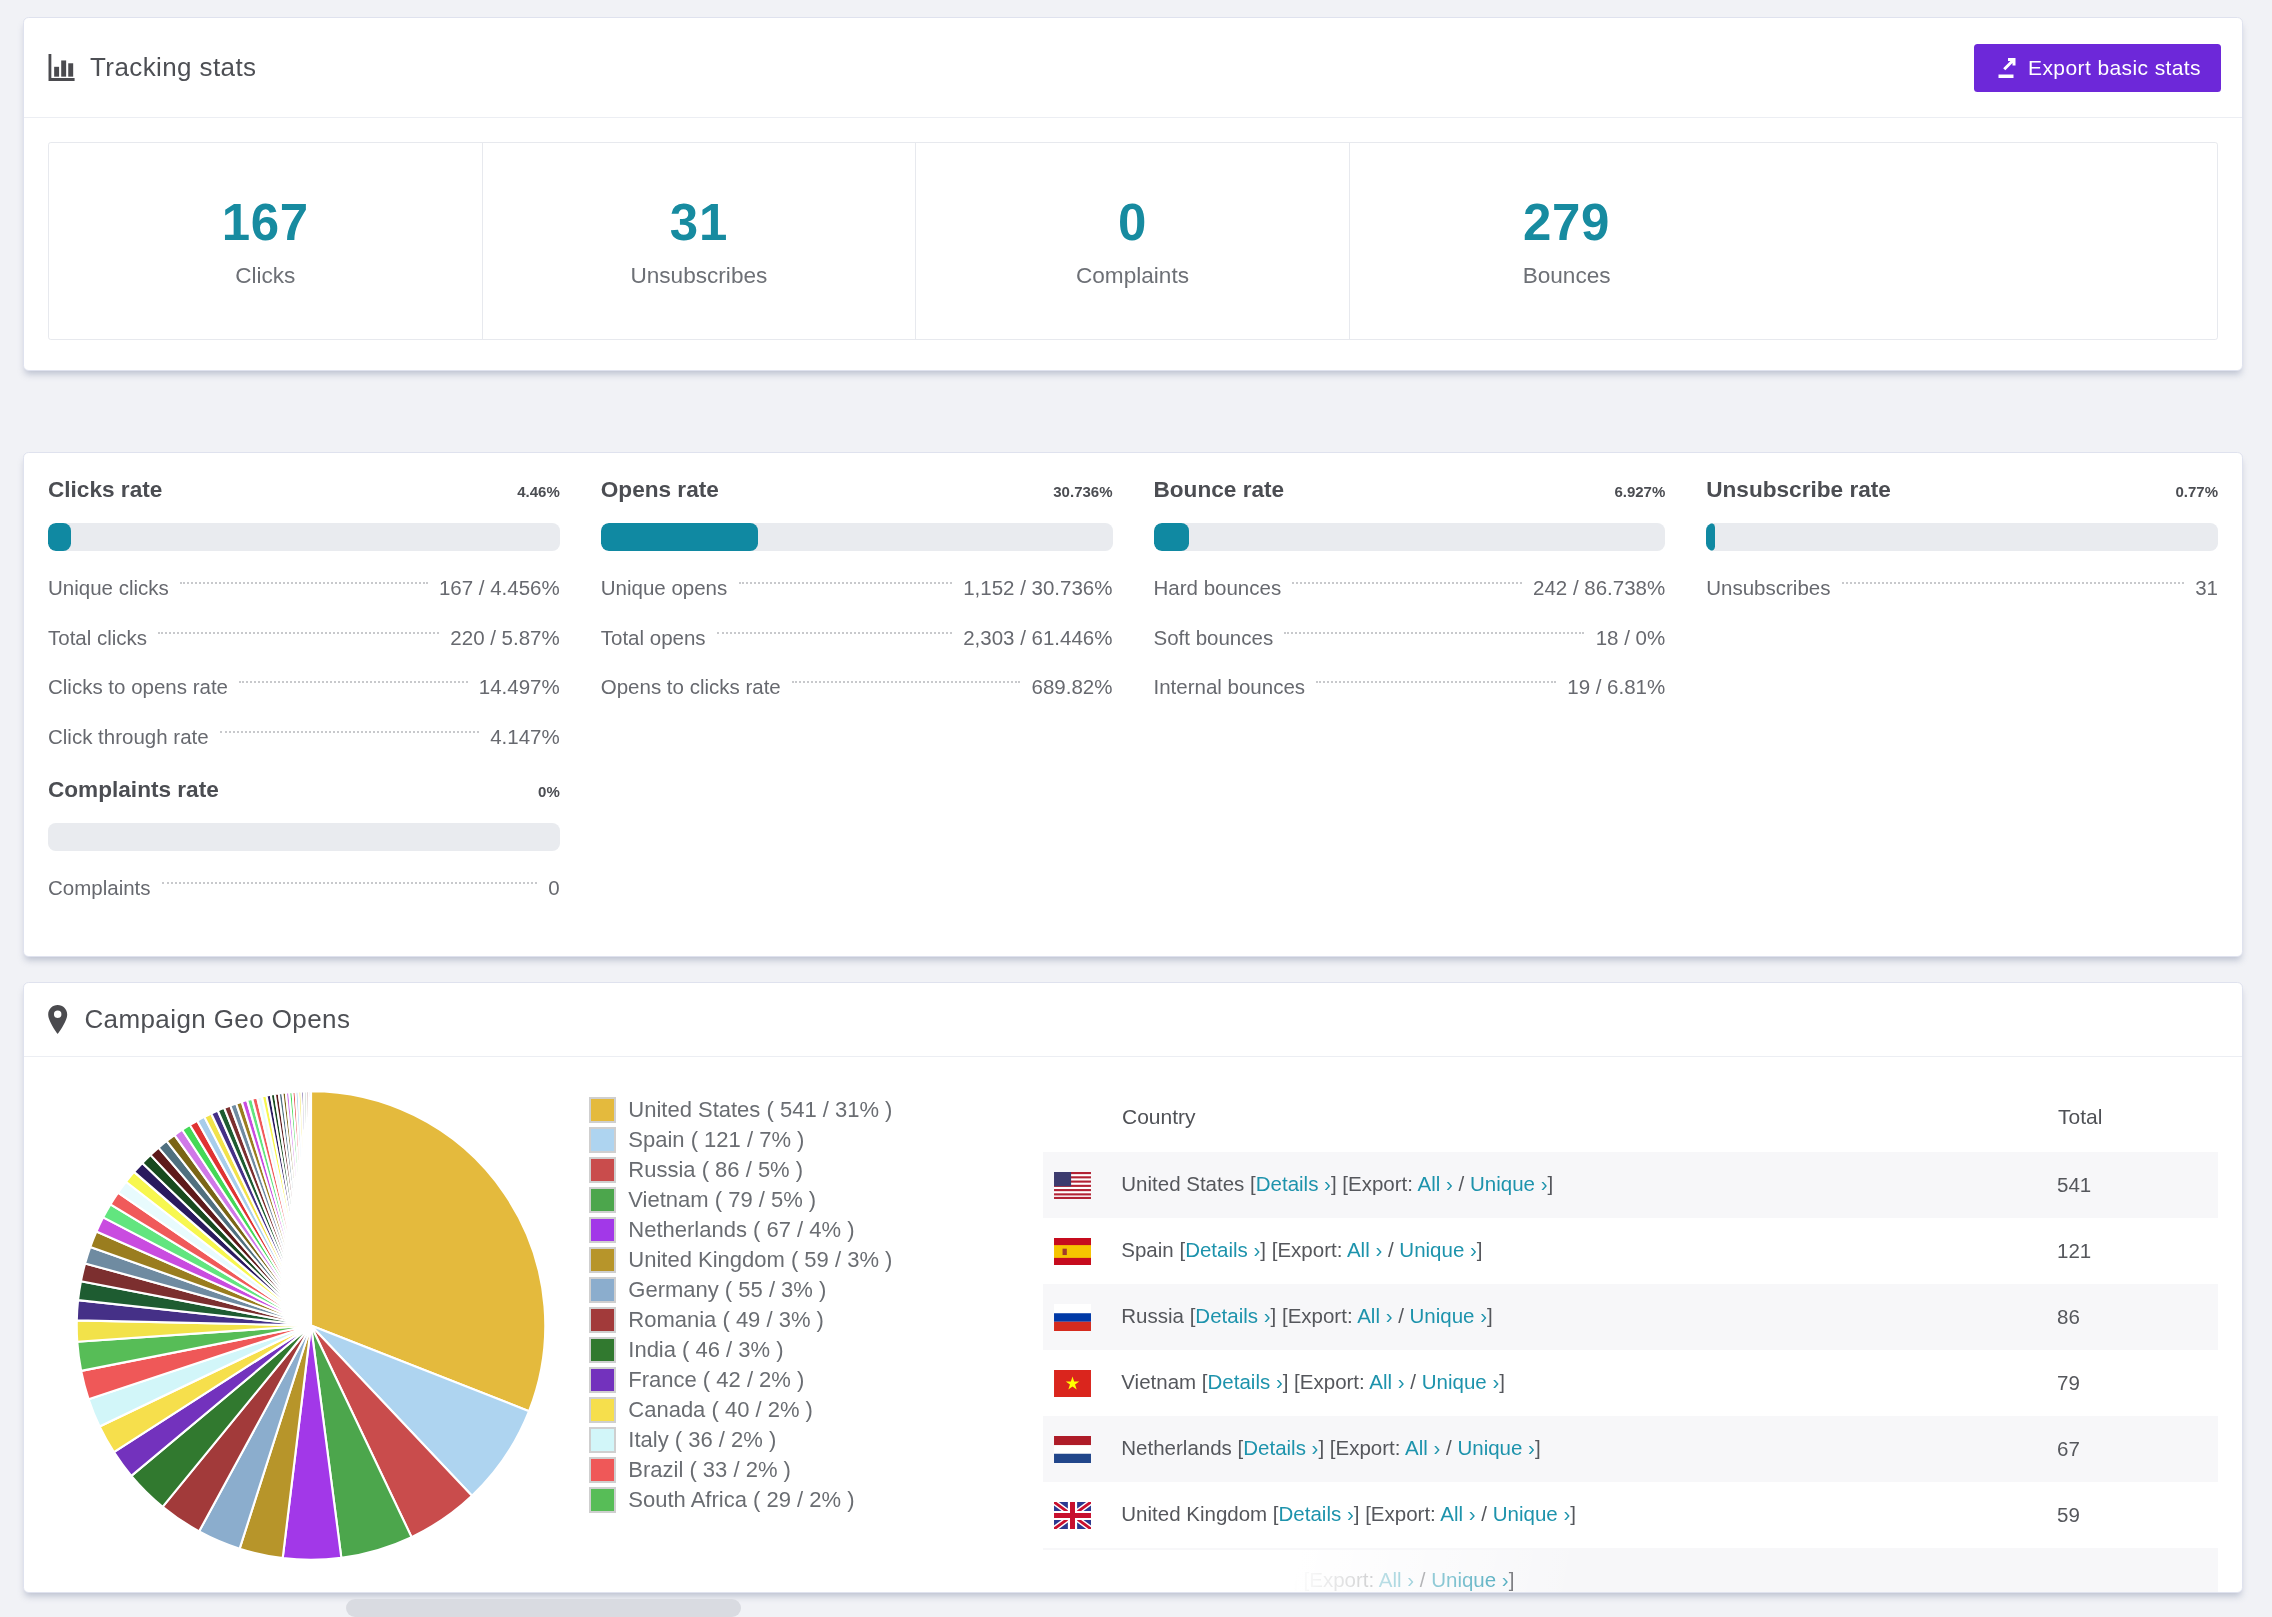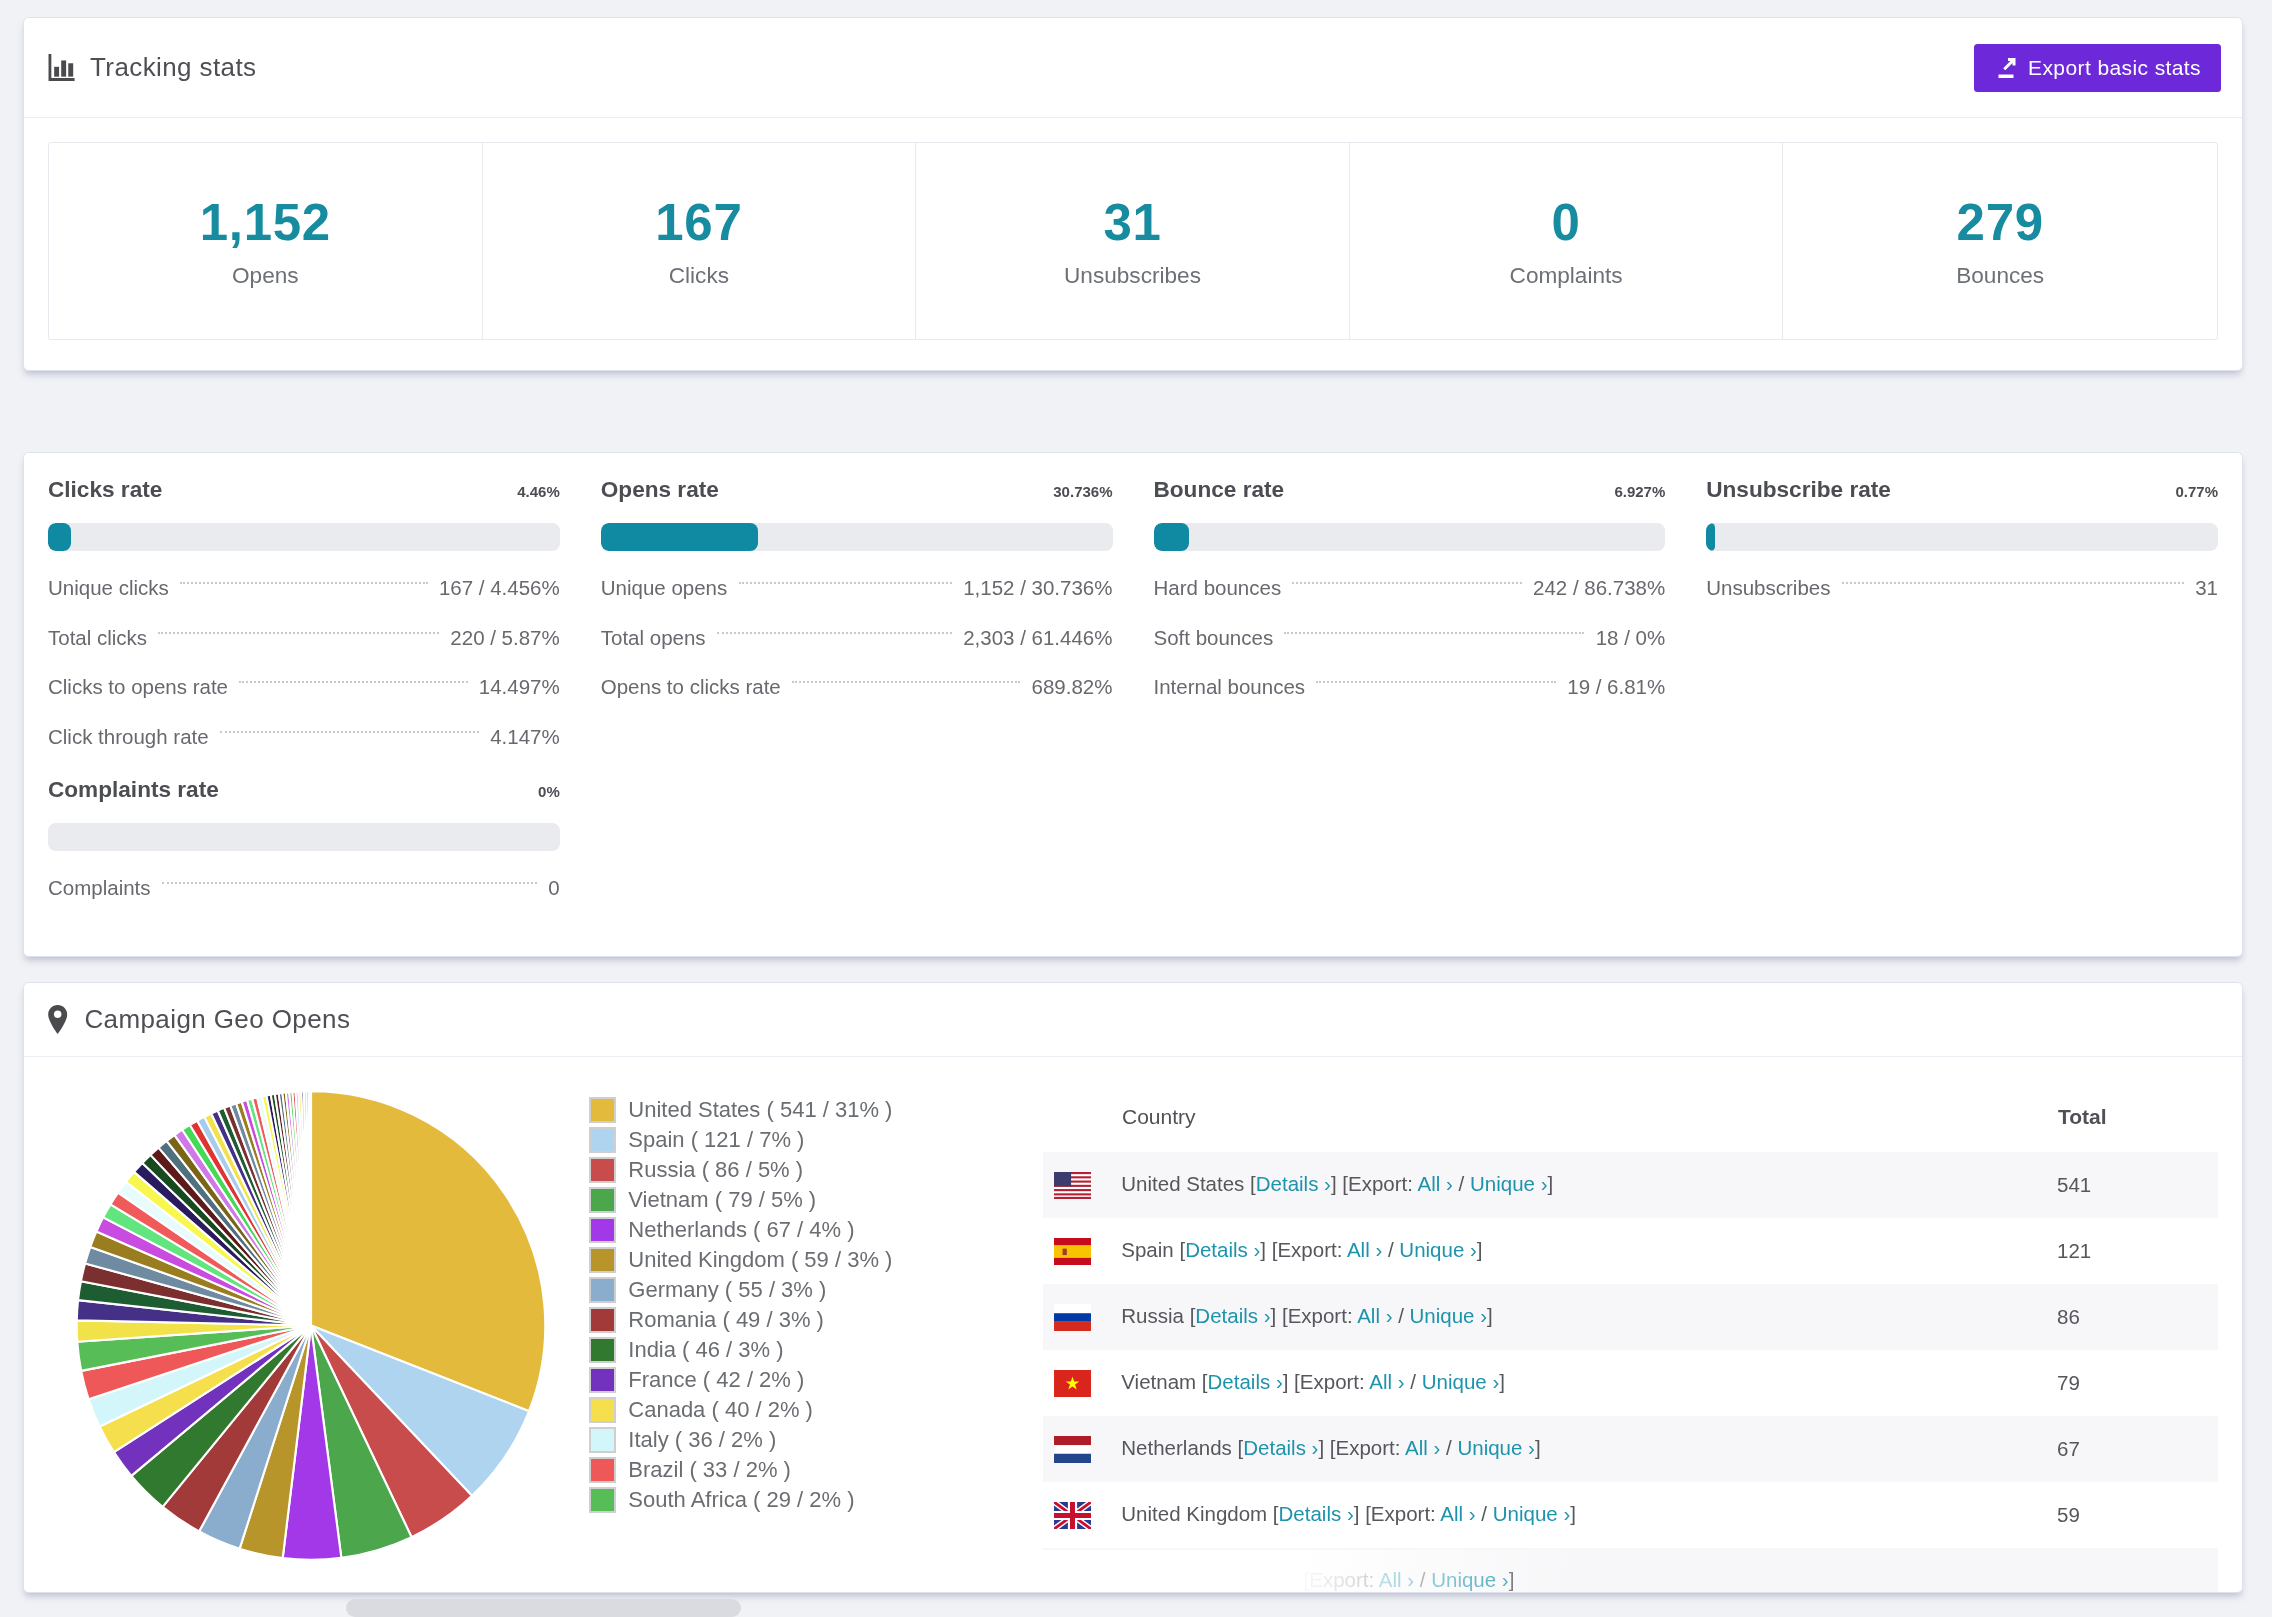--- a/index.html
+++ b/index.html
@@ -56,21 +56,21 @@
   .geo-content{display:flex;padding:25.4px 24px 0 40px;gap:31px;}
   #pie-wrap{width:494px;flex:0 0 auto;}
   #legend{list-style:none;margin:0;padding:12.7px 0 0 0;width:423px;flex:0 0 auto;}
   #legend li{display:flex;align-items:center;font-size:22px;color:#6a6d72;height:30px;}
   .swatch{width:22.6px;height:22.6px;border:2.1px solid #cfcfcf;margin-right:12.7px;flex:0 0 auto;box-sizing:content-box;}
 
   .geo-table-wrap{flex:1;position:relative;}
   table.geo-table{width:100%;border-collapse:collapse;font-size:20.5px;color:#55575c;}
   table.geo-table th{font-weight:normal;text-align:left;color:#4f5156;height:68px;font-size:21px;}
   table.geo-table th.col-country{padding-left:79px;}
-  table.geo-table th.col-total{width:159px;font-weight:bold;}
+  table.geo-table th.col-total{width:159px;}
   table.geo-table td{height:66px;padding:0;}
   table.geo-table tbody tr:nth-child(odd){background:#f7f7f9;}
   .flag{display:inline-block;width:37px;height:27px;vertical-align:middle;margin:0 30px 0 11.3px;line-height:0;}
   .flag svg{width:37px;height:27px;display:block;}
   .country-cell{white-space:nowrap;}
   a.tlink{color:#1d93ac;text-decoration:none;cursor:pointer;}
   .fade-overlay{
     position:absolute;left:-21px;right:339px;bottom:-7px;height:71px;pointer-events:none;
     background:linear-gradient(100deg,#ffffff 32%,rgba(255,255,255,0) 65%);
   }
@@ -90,24 +90,20 @@
     <span class="card-title">Tracking stats</span>
     <button class="export-btn">
       <svg viewBox="0 0 24 24" fill="#fff">
         <path d="M4.5 18.5h15V22h-15z"></path>
         <path d="M14 2h7.5v7.5h-3V7.1l-7.2 7.2-2.1-2.1L16.4 5H14z"></path>
       </svg>
       <span>Export basic stats</span>
     </button>
   </div>
   <div class="stat-strip" id="stat-strip">
-      <div class="stat-box">
-        <div class="stat-value">1,152</div>
-        <div class="stat-label">Opens</div>
-      </div>
       <div class="stat-box">
         <div class="stat-value">167</div>
         <div class="stat-label">Clicks</div>
       </div>
       <div class="stat-box">
         <div class="stat-value">31</div>
         <div class="stat-label">Unsubscribes</div>
       </div>
       <div class="stat-box">
         <div class="stat-value">0</div>

